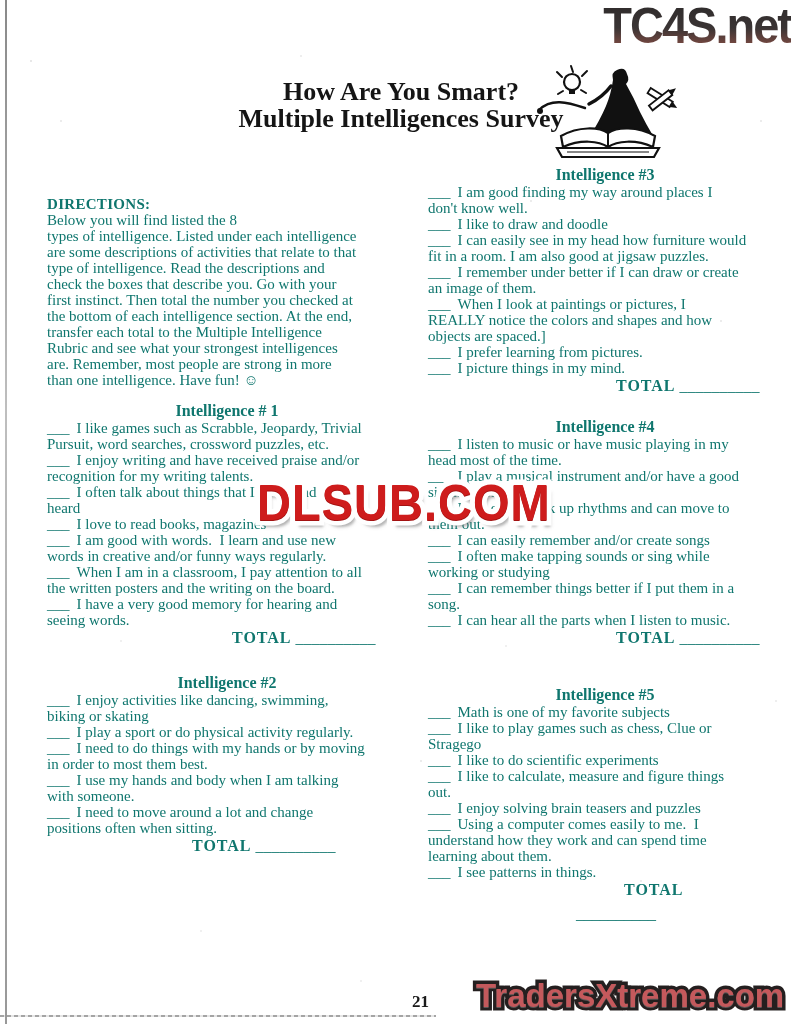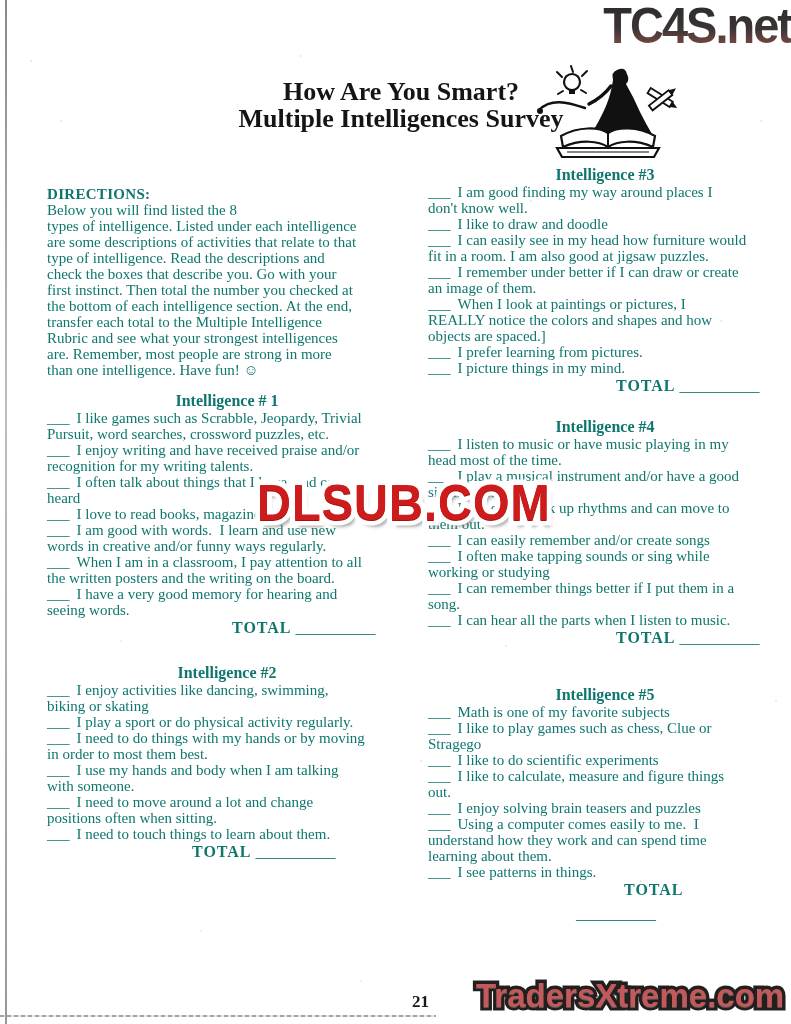--- a/index.html
+++ b/index.html
@@ -42,21 +42,21 @@
     text-shadow:0 0 6px #fff,0 0 8px #fff,0 0 10px #fff;}
   .wm-bot .front{position:relative;color:#c4595c;text-shadow:0 1px 0 rgba(255,255,255,.25);}
 
   
   .title{position:absolute;left:0;top:78px;width:802px;text-align:center;
     font-weight:bold;font-size:26px;line-height:27px;letter-spacing:0px;color:#151515;}
   .clipart{position:absolute;left:533px;top:64px;width:152px;height:102px;}
 
   
   .col{position:absolute;font-size:15px;line-height:16px;color:#0f766e;}
-  .col-left{left:47px;top:170px;width:360px;}
+  .col-left{left:47px;top:180px;width:360px;}
   .col-right{left:428px;top:160px;width:354px;}
   .directions{white-space:pre-line;}
   .directions b{font-weight:bold;letter-spacing:.3px;}
   .sec-head{font-weight:bold;text-align:center;font-size:16px;line-height:18px;}
   #s1h{margin-top:14px;} #s2h{margin-top:28px;} #s3h{margin-top:6px;}
   #s4h{margin-top:24px;} #s5h{margin-top:40px;}
   .item{white-space:pre;}
   .blank{margin-right:7px;letter-spacing:0;}
   .total{margin-top:2px;font-size:16px;}
   .total .lbl{font-weight:bold;letter-spacing:1px;}
@@ -157,21 +157,20 @@
   <div>
     <div class="item"><span class="blank">___</span><span>I enjoy activities like dancing, swimming,
 biking or skating</span></div>
     <div class="item"><span class="blank">___</span><span>I play a sport or do physical activity regularly.</span></div>
     <div class="item"><span class="blank">___</span><span>I need to do things with my hands or by moving
 in order to most them best.</span></div>
     <div class="item"><span class="blank">___</span><span>I use my hands and body when I am talking
 with someone.</span></div>
     <div class="item"><span class="blank">___</span><span>I need to move around a lot and change
 positions often when sitting.</span></div>
-    <div class="item"><span class="blank">___</span><span>I need to touch things to learn about them.</span></div>
   </div>
   <div class="total" id="s2t">
     <span class="lbl">TOTAL</span>
     <span class="tb">__________</span>
   </div>
 </div>
 
 <div class="col col-right">
   <div class="sec-head" id="s3h">Intelligence #3</div>
   <div>

